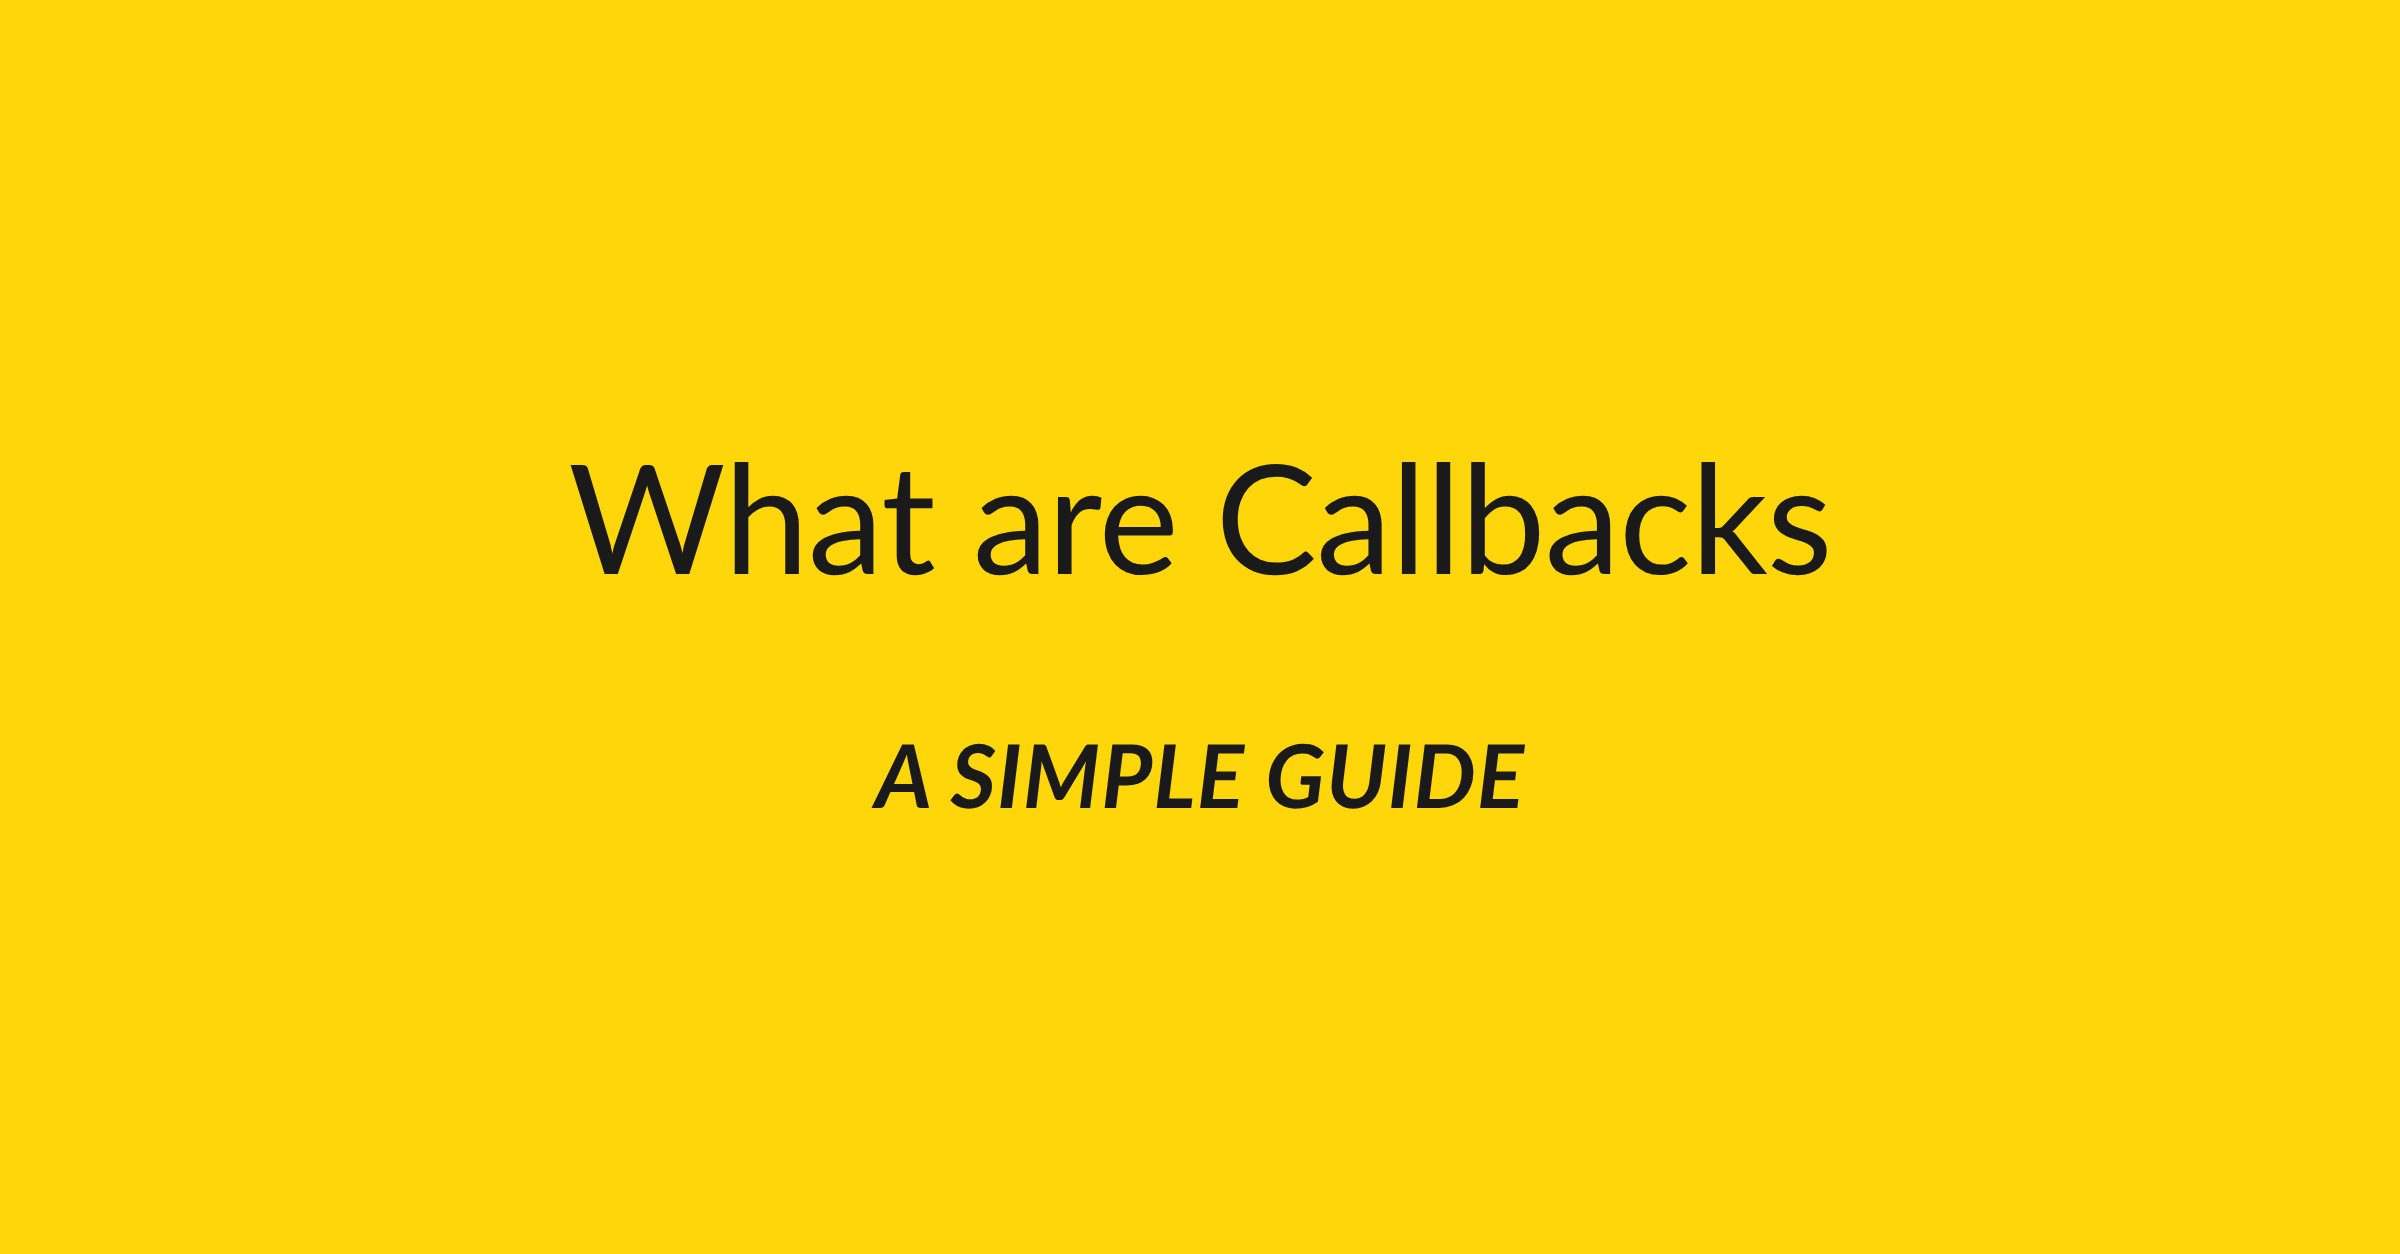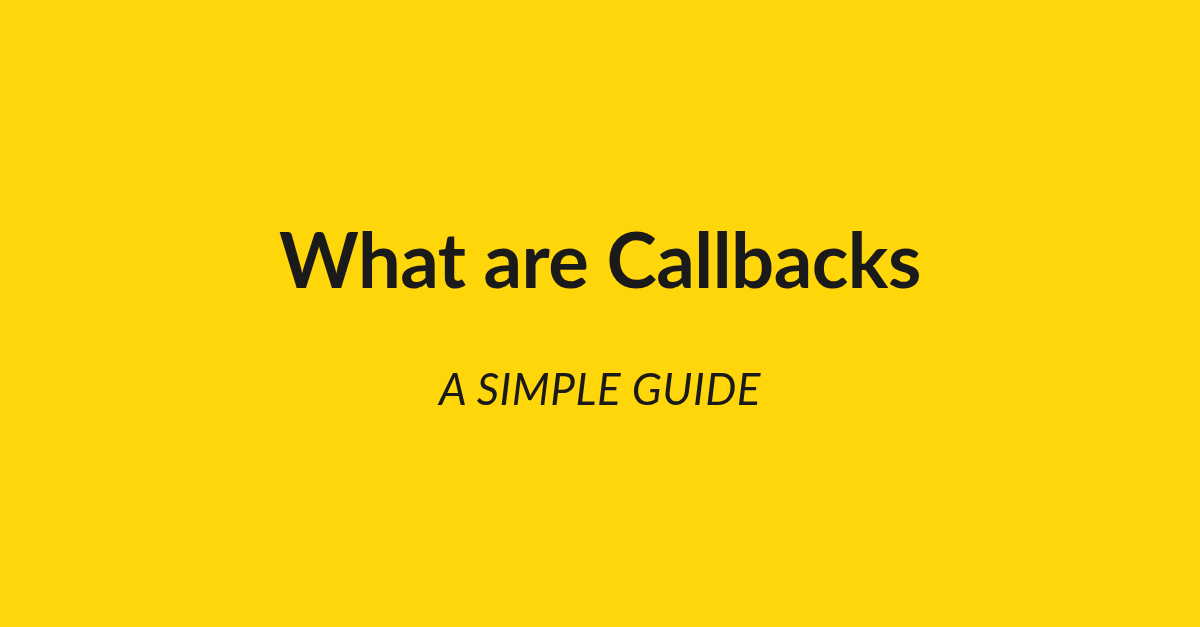--- a/index.html
+++ b/index.html
@@ -13,29 +13,29 @@
       background-color: #FFD60A;
       display: flex;
       flex-direction: column;
       justify-content: center;
       align-items: center;
       font-family: 'Segoe UI', 'Lato', -apple-system, BlinkMacSystemFont, sans-serif;
     }
     .title {
       color: #1a1a1a;
       font-size: 76px;
-      font-weight: 700;
+      font-weight: 400;
       text-align: center;
       line-height: 1.2;
       letter-spacing: -0.5px;
     }
     .subtitle {
       color: #1a1a1a;
       font-size: 44px;
-      font-weight: 400;
+      font-weight: 700;
       font-style: italic;
       text-align: center;
       margin-top: 58px;
       letter-spacing: 0.5px;
     }
   </style>
 </head>
 <body>
 
 <h1 class="title">

